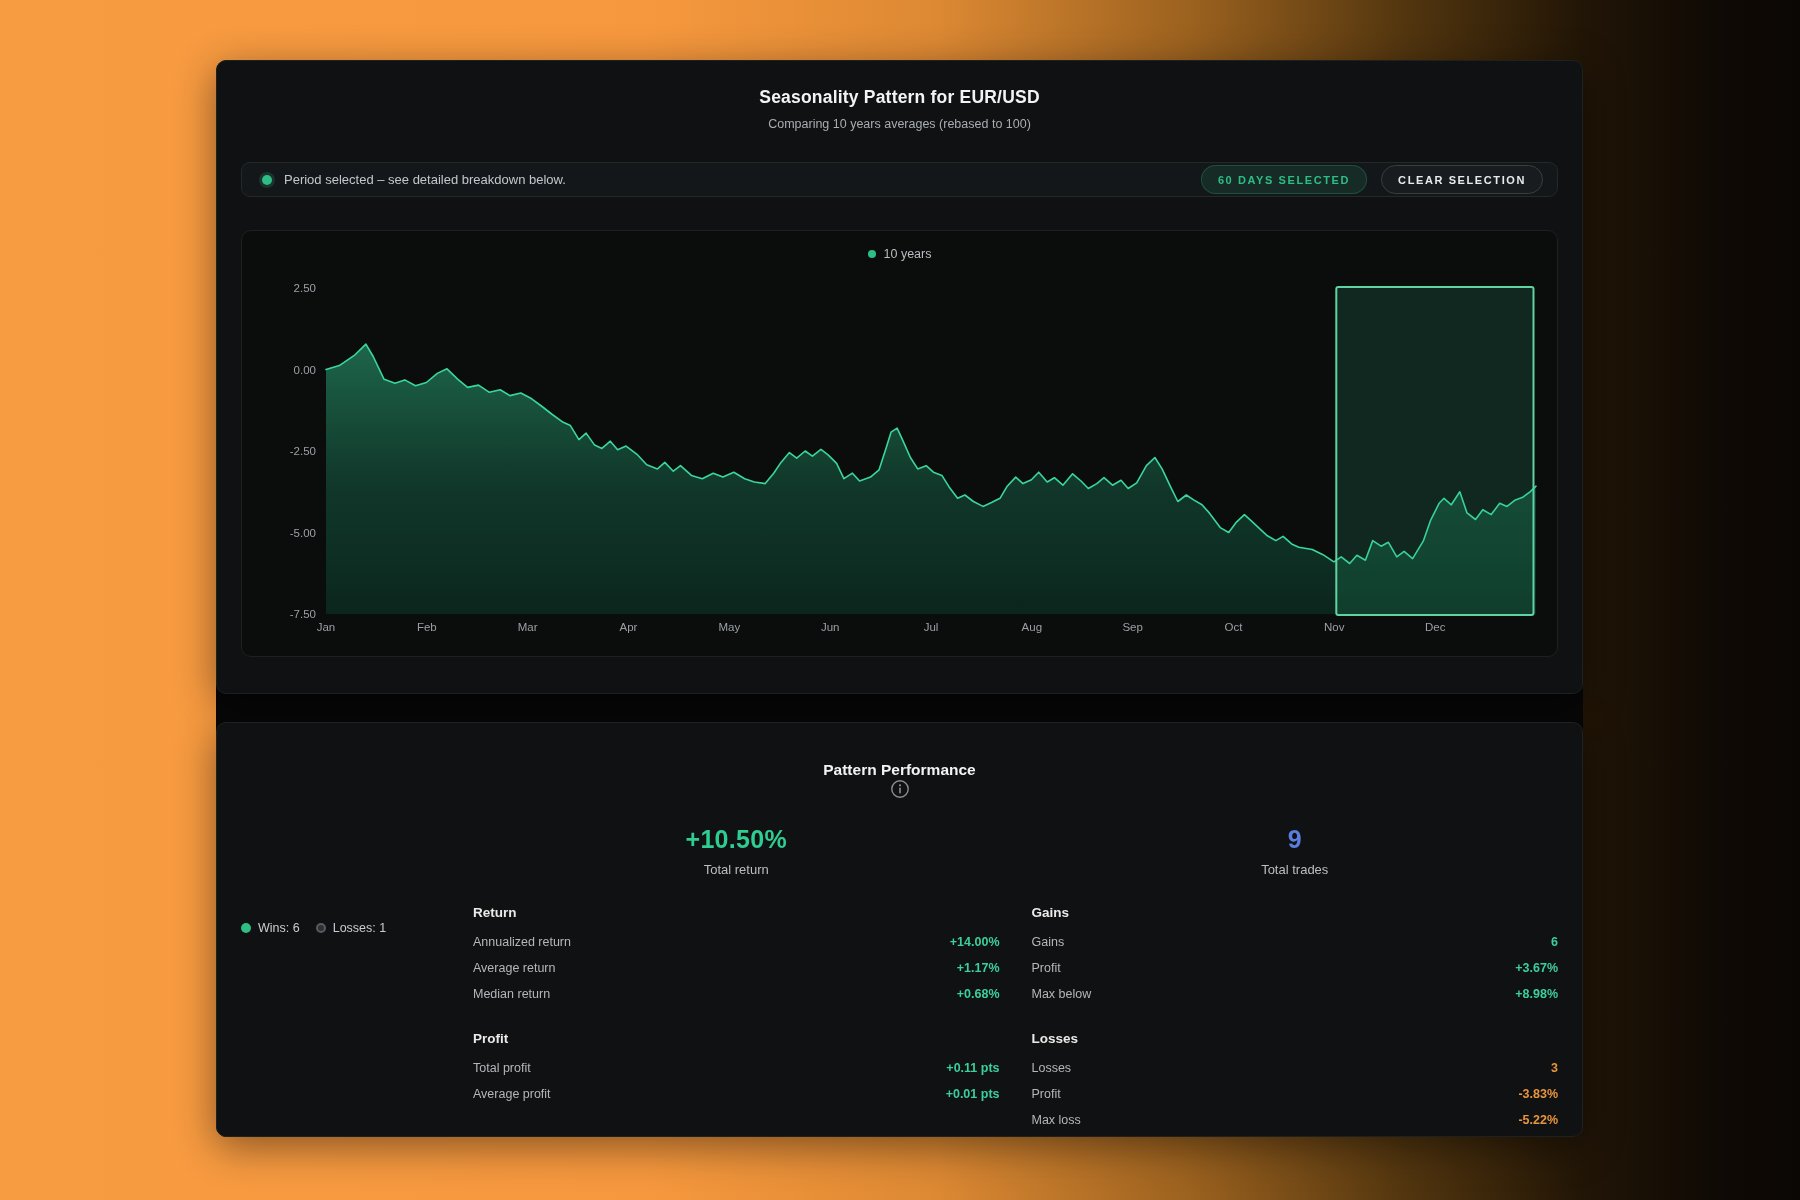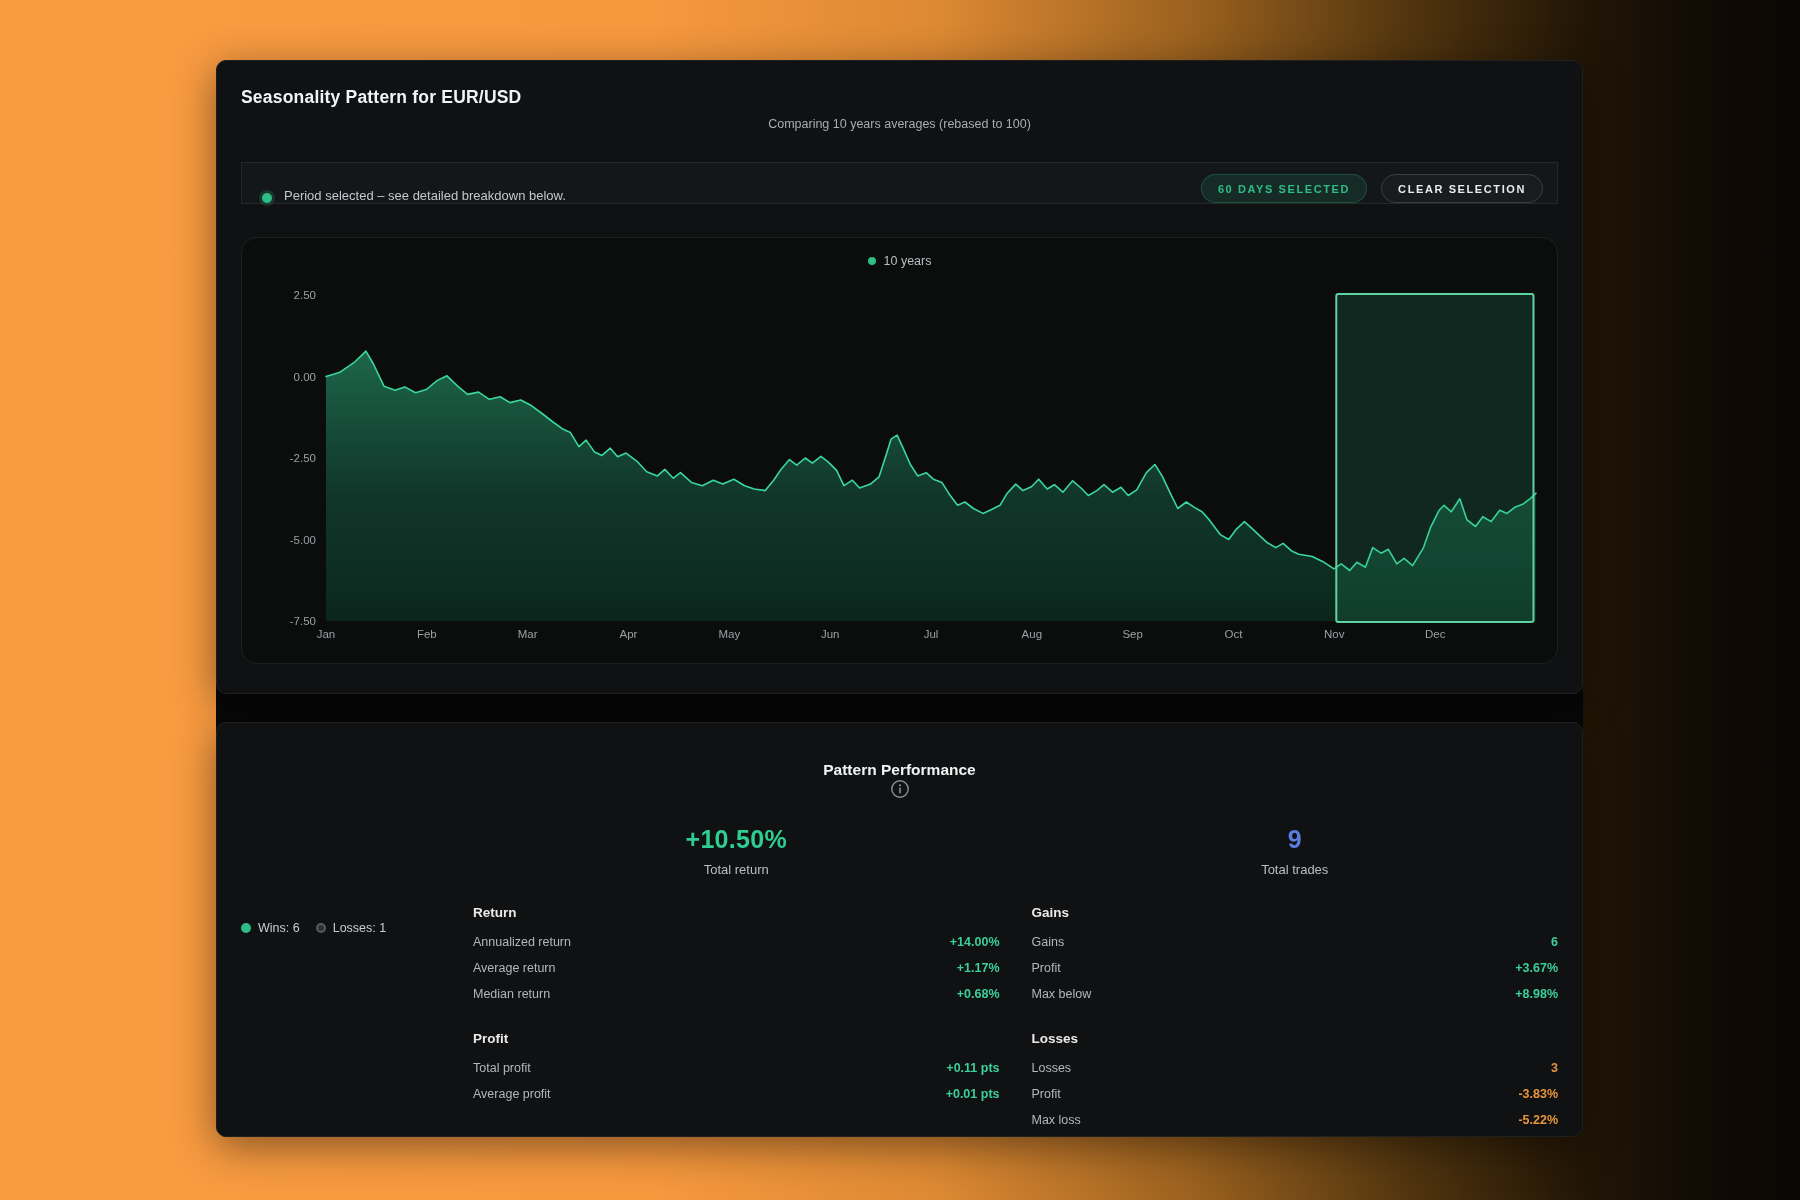--- a/index.html
+++ b/index.html
@@ -11,40 +11,40 @@
     -webkit-font-smoothing:antialiased;
   }
   .wrapper { position:absolute; left:216px; top:60px; width:1367px; height:1077px;
     background:#080808; border-radius:12px; }
   .card { background:#101112; border:1px solid #1f2020; border-radius:10px;
     box-shadow:0 10px 40px rgba(0,0,0,.45); width:100%; }
   .chart-card { height:634px; padding:0 24px; }
   .perf-card  { height:415px; margin-top:28px; padding:0 24px; }
 
   
-  .chart-title { padding-top:26px; text-align:left; color:#f2f3f4; font-size:17.5px; font-weight:bold; letter-spacing:.2px; }
+  .chart-title { padding-top:26px; text-align:center; color:#f2f3f4; font-size:17.5px; font-weight:bold; letter-spacing:.2px; }
   .chart-subtitle { margin-top:9px; text-align:center; color:#a8adb2; font-size:12.5px; }
 
   
-  .status-bar { margin-top:31px; height:42px; background:#14171a; border:1px solid #242827;
-    border-radius:0; display:flex; align-items:flex-end; padding:0 14px 0 20px; }
+  .status-bar { margin-top:31px; height:35px; background:#14171a; border:1px solid #242827;
+    border-radius:9px; display:flex; align-items:center; padding:0 14px 0 20px; }
   .status-dot { width:10px; height:10px; border-radius:50%; background:#2ebd85;
     box-shadow:0 0 0 3px rgba(46,189,133,.18); flex:0 0 auto; }
   .status-msg { margin-left:12px; color:#c3c7cb; font-size:13px; }
   .status-spacer { flex:1; }
   .badge-days { background:rgba(46,189,133,.12); color:#2ebd85; border:1px solid rgba(46,189,133,.25);
     border-radius:15px; height:29px; display:flex; align-items:center; padding:0 16px;
     font-size:11px; font-weight:bold; letter-spacing:1.6px; }
   .btn-clear { margin-left:14px; background:#191c1e; color:#e8eaec; border:1px solid #3a3e41;
     border-radius:15px; height:29px; display:flex; align-items:center; padding:0 16px;
     font-size:11px; font-weight:bold; letter-spacing:1.6px; cursor:pointer; }
 
   
   .chart-panel { position:relative; margin-top:33px; height:427px; background:#0b0c0c;
-    border:1px solid #1e2120; border-radius:16px; overflow:hidden; }
+    border:1px solid #1e2120; border-radius:10px; overflow:hidden; }
   .chart-legend { position:absolute; top:16px; left:0; right:0; display:flex; justify-content:center;
     align-items:center; gap:8px; z-index:2; }
   .legend-dot { width:8px; height:8px; border-radius:50%; background:#2ebd85; }
   .legend-label { color:#b9bec2; font-size:12.5px; }
   #chart-svg { position:absolute; inset:0; }
   #chart-svg text { font-family:"Liberation Sans", sans-serif; fill:#9aa0a4; font-size:11.5px; }
 
   
   .perf-header { display:flex; justify-content:space-between; align-items:center; padding-top:38px;flex-direction:column; }
   .perf-title { color:#f2f3f4; font-size:15.5px; font-weight:bold; }

